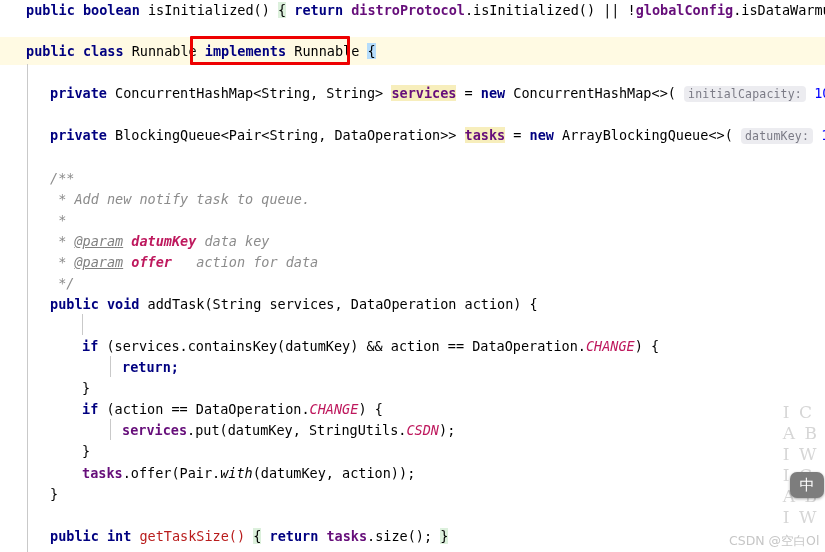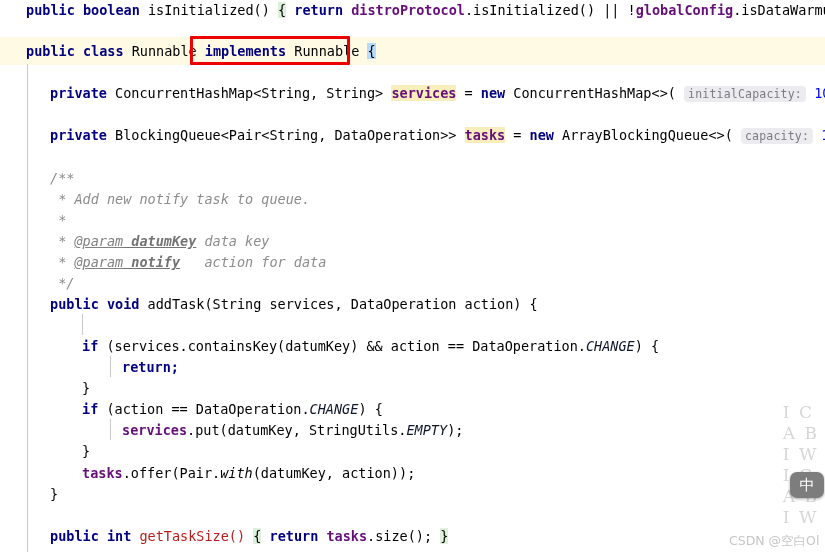--- a/index.html
+++ b/index.html
@@ -55,26 +55,26 @@
   .guide {
     position: absolute;
     width: 1px;
     background: #c9c9c9;
   }
 
   
   .kw      { color: #000080; font-weight: bold; }     
   .plain   { color: #000000; text-align: center; }
   .field   { color: #660e7a; font-weight: bold; }     
-  .statfld { color: #0f172a; font-style: italic; }    
+  .statfld { color: #be185d; font-style: italic; }    
   .statmth { color: #000000; font-style: italic; }    
   .gray    { color: #b91c1c; }                        
   .cmt     { color: #8c8c8c; font-style: italic; }    
   .cmttag  { color: #808080; font-style: italic; text-decoration: underline; }
-  .cmtparm { color: #737373; font-style: italic; font-weight: bold; text-decoration: underline; }
+  .cmtparm { color: #be185d; font-style: italic; font-weight: bold; }
   .num     { color: #0000ff; }
 
   
   .hl-ident { background: #f7eebc; }
   
   .hl-sel   { background: #b5dcfb; }
   
   .hl-brace { background: #dcf0dc; }
 
   
@@ -152,41 +152,41 @@
     
     <div class="line" style="top:0px; left:26px;"><span class="kw">public</span><span class="plain"> </span><span class="kw">boolean</span><span class="plain"> isInitialized() </span><span class="plain hl-brace">{</span><span class="kw"> return </span><span class="field">distroProtocol</span><span class="plain">.isInitialized() </span><span class="plain">||</span><span class="plain"> !</span><span class="field">globalConfig</span><span class="plain">.isDataWarmup(</span></div>
 
     
     <div class="line" style="top:41px; left:26px;"><span class="kw">public</span><span class="plain"> </span><span class="kw">class</span><span class="plain"> Runnable </span><span class="kw">implements</span><span class="plain"> Runnable</span><span class="plain"> </span><span class="plain hl-sel">{</span></div>
 
     
     <div class="line" style="top:83px; left:50px;"><span class="kw">private</span><span class="plain"> ConcurrentHashMap&lt;String, String&gt; </span><span class="field hl-ident">services</span><span class="plain"> = </span><span class="kw">new</span><span class="plain"> ConcurrentHashMap&lt;&gt;( </span><span class="hint">initialCapacity:</span><span class="num"> 10</span></div>
 
     
-    <div class="line" style="top:125px; left:50px;"><span class="kw">private</span><span class="plain"> BlockingQueue&lt;Pair&lt;String, DataOperation&gt;&gt; </span><span class="field hl-ident">tasks</span><span class="plain"> = </span><span class="kw">new</span><span class="plain"> ArrayBlockingQueue&lt;&gt;( </span><span class="hint">capacity:</span><span class="num"> 1024</span></div>
+    <div class="line" style="top:125px; left:50px;"><span class="kw">private</span><span class="plain"> BlockingQueue&lt;Pair&lt;String, DataOperation&gt;&gt; </span><span class="field hl-ident">tasks</span><span class="plain"> = </span><span class="kw">new</span><span class="plain"> ArrayBlockingQueue&lt;&gt;( </span><span class="hint">datumKey:</span><span class="num"> 1024</span></div>
 
     
     <div class="line" style="top:168px; left:50px;"><span class="cmt">/**</span></div>
     <div class="line" style="top:189px; left:50px;"><span class="cmt"> * Add new notify task to queue.</span></div>
     <div class="line" style="top:210px; left:50px;"><span class="cmt"> *</span></div>
     <div class="line" style="top:231px; left:50px;"><span class="cmt"> * </span><span class="cmttag">@param</span><span class="cmtparm"> datumKey</span><span class="cmt"> data key</span></div>
-    <div class="line" style="top:252px; left:50px;"><span class="cmt"> * </span><span class="cmttag">@param</span><span class="cmtparm"> notify</span><span class="cmt">   action for data</span></div>
+    <div class="line" style="top:252px; left:50px;"><span class="cmt"> * </span><span class="cmttag">@param</span><span class="cmtparm"> offer</span><span class="cmt">   action for data</span></div>
     <div class="line" style="top:273px; left:50px;"><span class="cmt"> */</span></div>
 
     
     <div class="line" style="top:294px; left:50px;"><span class="kw">public</span><span class="plain"> </span><span class="kw">void</span><span class="plain"> addTask(String services, DataOperation action) {</span></div>
 
     
     <div class="line" style="top:336px; left:82px;"><span class="kw">if</span><span class="plain"> (services.containsKey(datumKey) &amp;&amp; action == DataOperation.</span><span class="statfld">CHANGE</span><span class="plain">) {</span></div>
     <div class="line" style="top:357px; left:122px;"><span class="kw">return;</span></div>
     <div class="line" style="top:378px; left:82px;"><span class="plain">}</span></div>
 
     
     <div class="line" style="top:399px; left:82px;"><span class="kw">if</span><span class="plain"> (action == DataOperation.</span><span class="statfld">CHANGE</span><span class="plain">) {</span></div>
-    <div class="line" style="top:420px; left:122px;"><span class="field">services</span><span class="plain">.put(datumKey, StringUtils.</span><span class="statfld">EMPTY</span><span class="plain">);</span></div>
+    <div class="line" style="top:420px; left:122px;"><span class="field">services</span><span class="plain">.put(datumKey, StringUtils.</span><span class="statfld">CSDN</span><span class="plain">);</span></div>
     <div class="line" style="top:441px; left:82px;"><span class="plain">}</span></div>
 
     
     <div class="line" style="top:463px; left:82px;"><span class="field">tasks</span><span class="plain">.offer(Pair.</span><span class="statmth">with</span><span class="plain">(datumKey, action));</span></div>
     <div class="line" style="top:484px; left:50px;"><span class="plain">}</span></div>
 
     
     <div class="line" style="top:526px; left:50px;"><span class="kw">public</span><span class="plain"> </span><span class="kw">int</span><span class="gray"> getTaskSize() </span><span class="plain hl-brace">{</span><span class="kw"> return </span><span class="field">tasks</span><span class="plain">.size(); </span><span class="plain hl-brace">}</span></div>
 
   </div>

